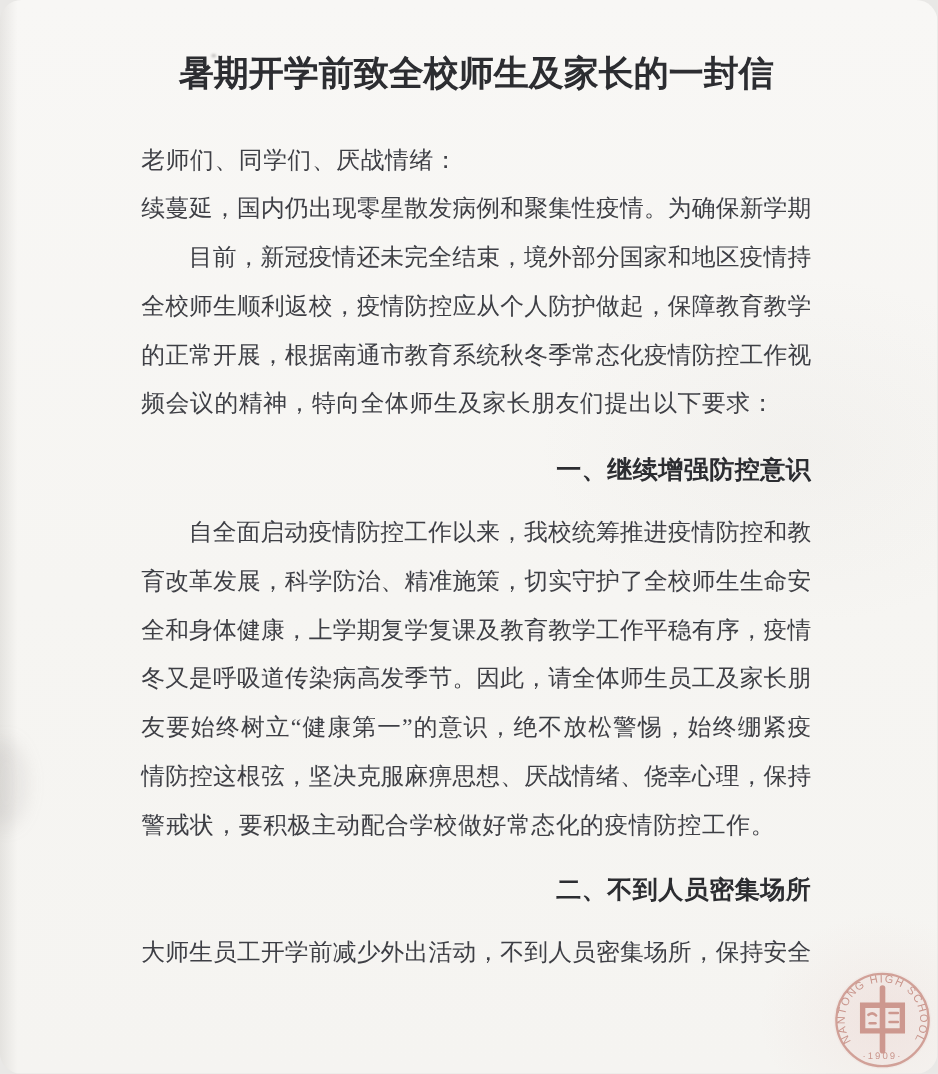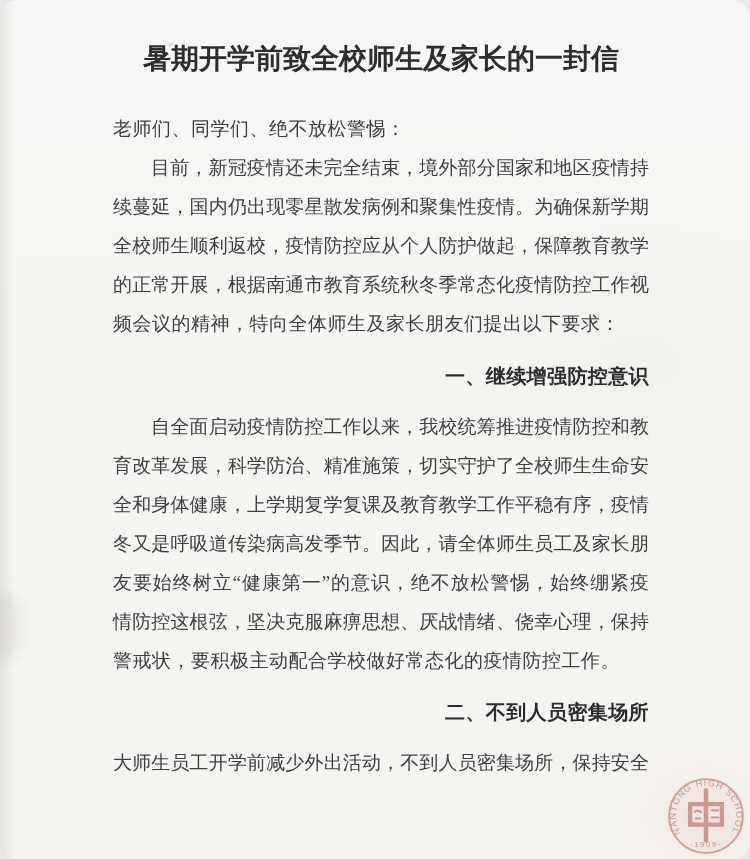--- a/index.html
+++ b/index.html
@@ -99,25 +99,25 @@
 </head>
 <body>
 
 <div class="page">
 
   <div class="speck"></div>
   <div class="smudge"></div>
 
   <div class="content">
     <div class="title">暑期开学前致全校师生及家长的一封信</div>
-    <div class="salutation">老师们、同学们、绝不放松警惕：</div>
+    <div class="salutation">老师们、同学们、厌战情绪：</div>
     <div id="letter-body">
         <div class="paragraph">
+          <div class="line">续蔓延，国内仍出现零星散发病例和聚集性疫情。为确保新学期</div>
           <div class="line indent">目前，新冠疫情还未完全结束，境外部分国家和地区疫情持</div>
-          <div class="line">续蔓延，国内仍出现零星散发病例和聚集性疫情。为确保新学期</div>
           <div class="line">全校师生顺利返校，疫情防控应从个人防护做起，保障教育教学</div>
           <div class="line">的正常开展，根据南通市教育系统秋冬季常态化疫情防控工作视</div>
           <div class="line end">频会议的精神，特向全体师生及家长朋友们提出以下要求：</div>
         </div>
         <div class="heading">一、继续增强防控意识</div>
         <div class="paragraph">
           <div class="line indent">自全面启动疫情防控工作以来，我校统筹推进疫情防控和教</div>
           <div class="line">育改革发展，科学防治、精准施策，切实守护了全校师生生命安</div>
           <div class="line">全和身体健康，上学期复学复课及教育教学工作平稳有序，疫情</div>
           <div class="line">冬又是呼吸道传染病高发季节。因此，请全体师生员工及家长朋</div>

